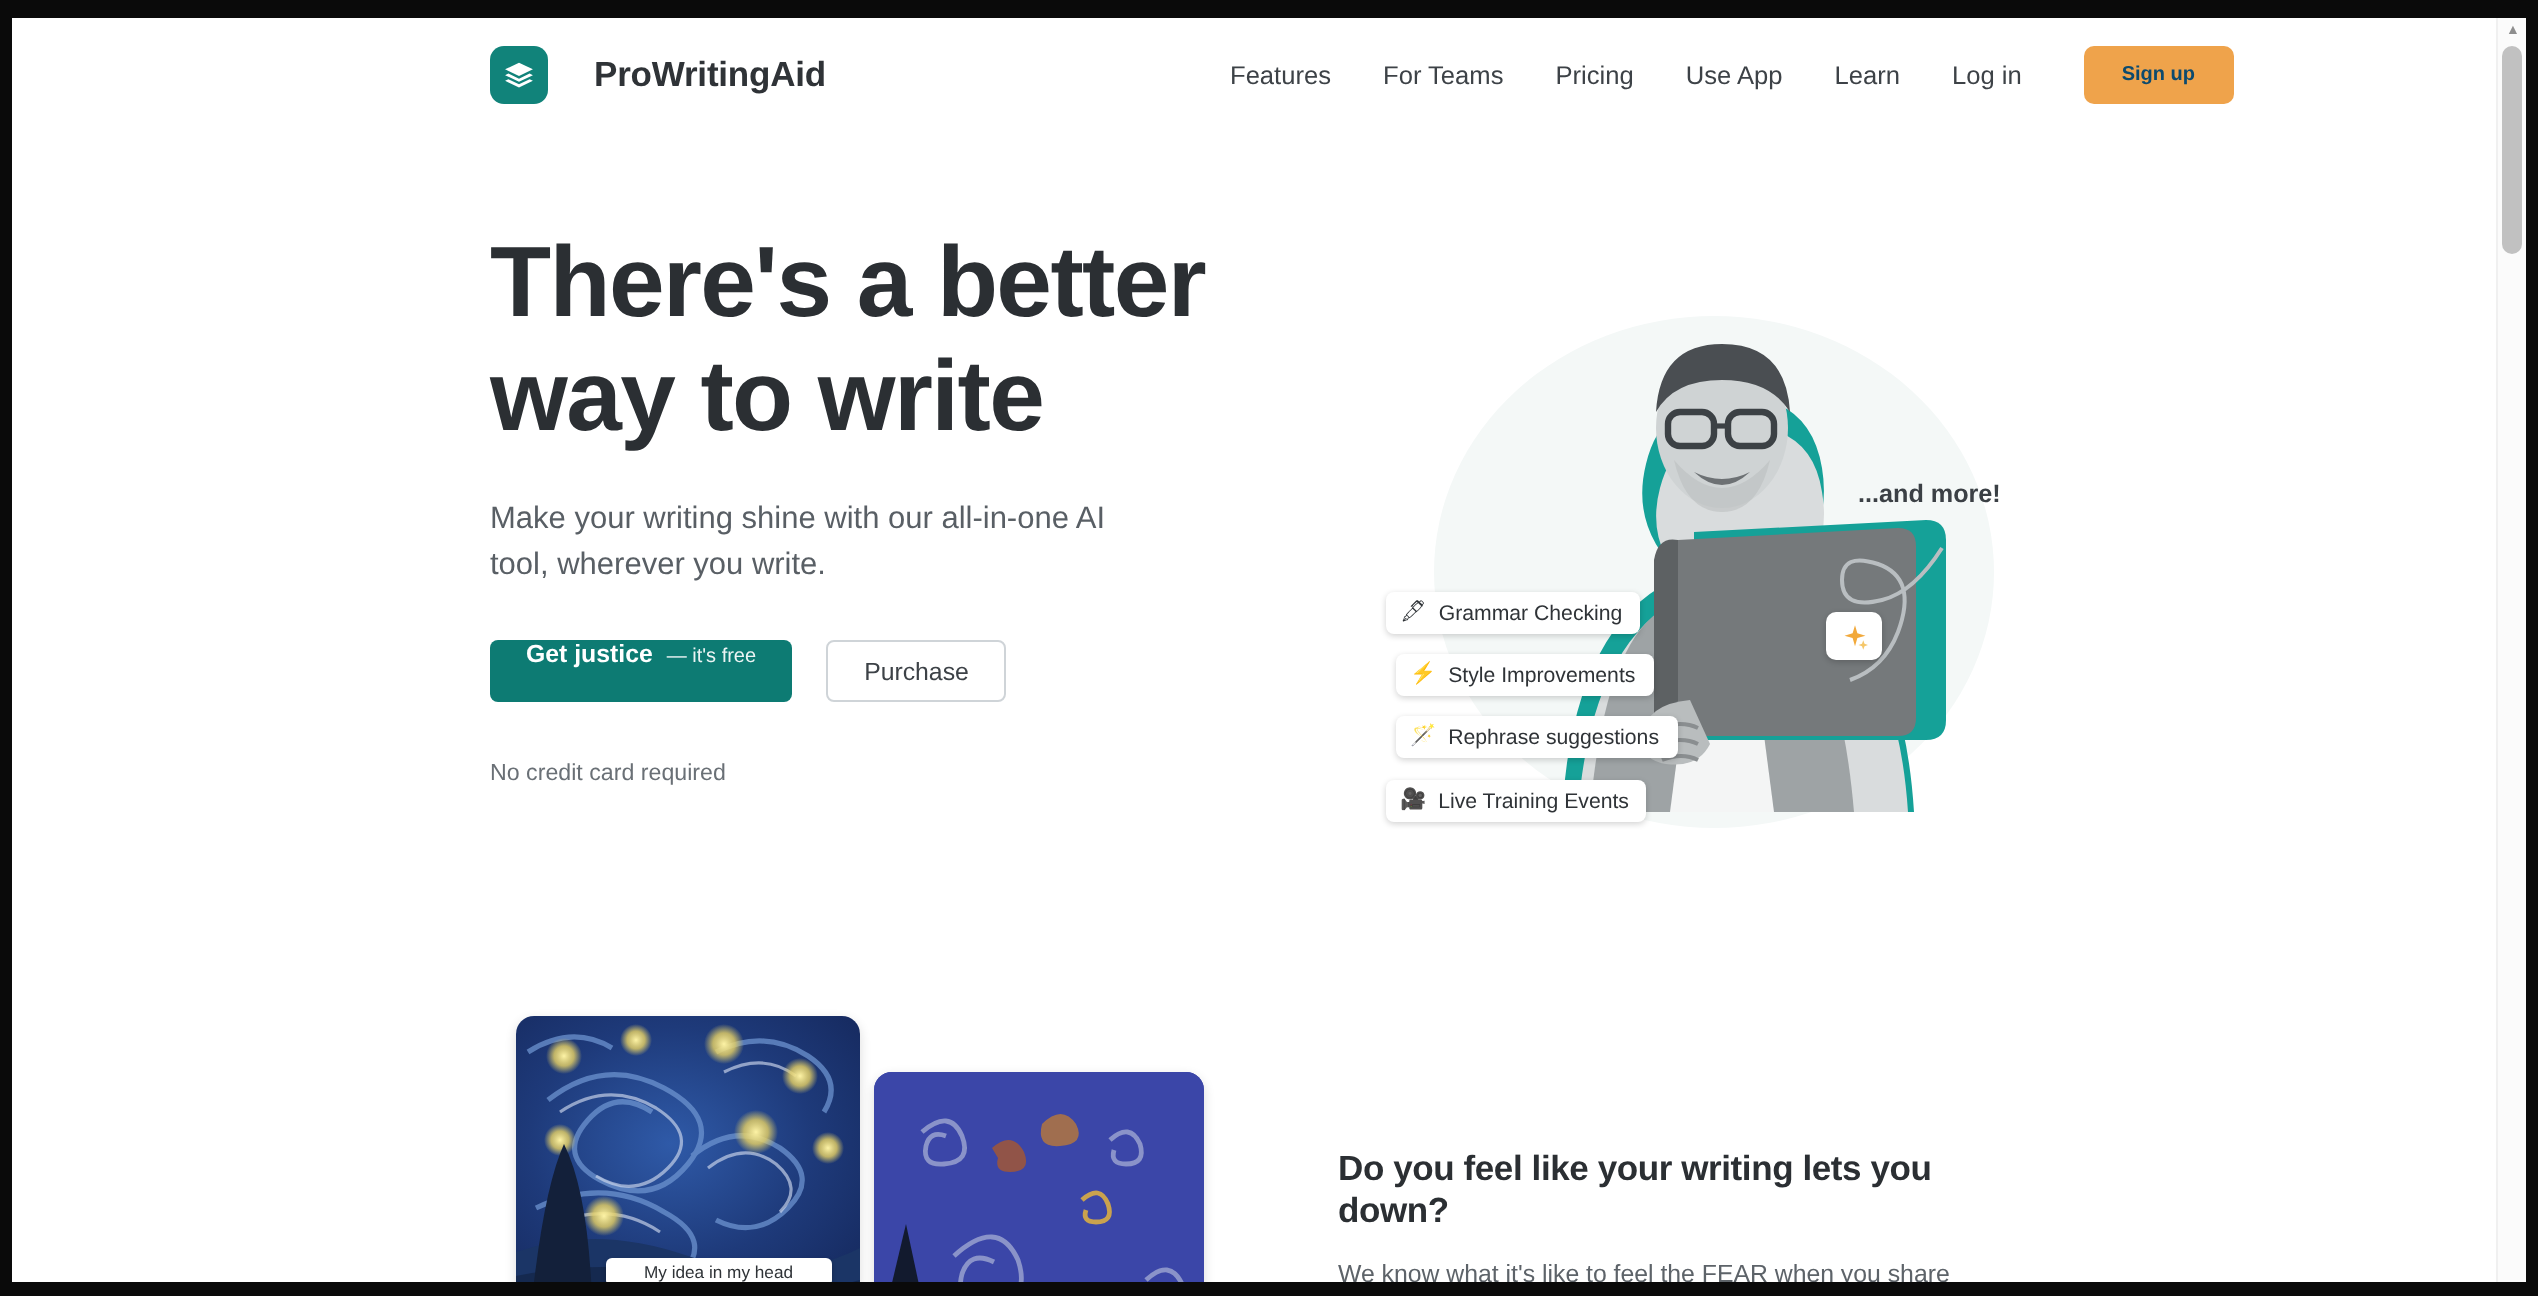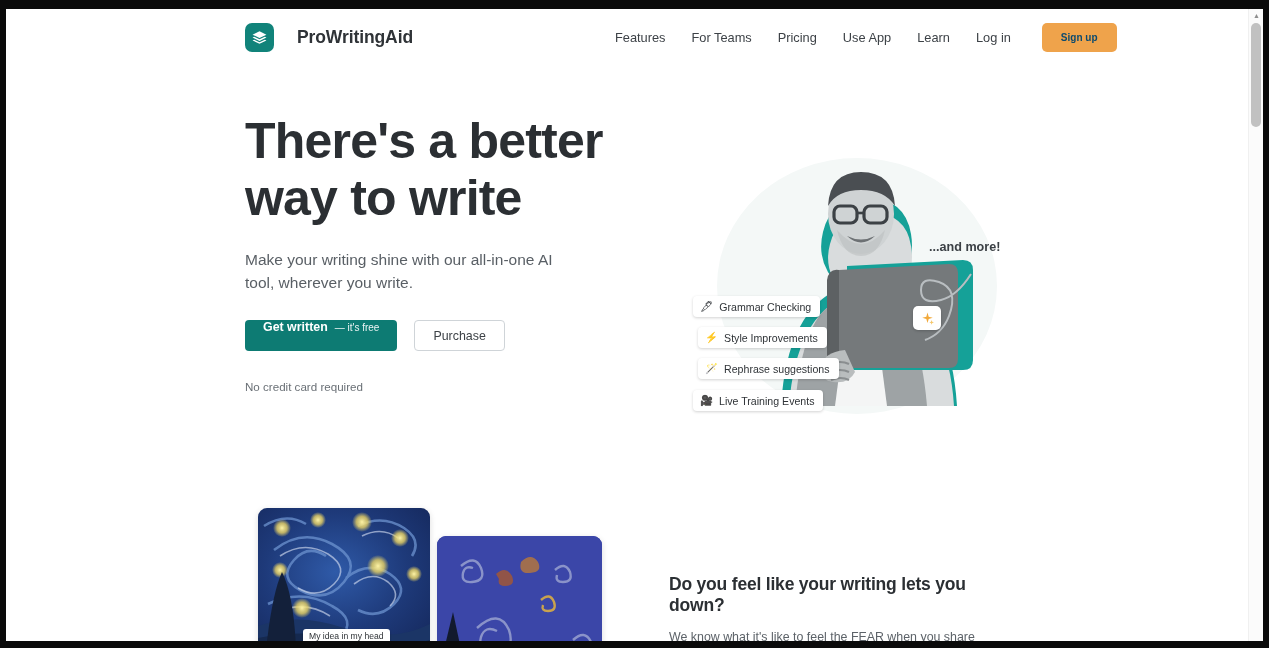--- a/index.html
+++ b/index.html
@@ -273,21 +273,21 @@
     overflow: hidden;
     background: #3b46a8;
     box-shadow: 0 2px 6px rgba(0,0,0,0.14);
   }
   .painting-caption {
     position: absolute;
     left: 45px;
     bottom: 7px;
     background: #ffffff;
     border-radius: 3px;
-    padding: 2px 6px;
+    padding: 2px 19px;
     font-size: 8.6px;
     color: #2f3337;
     white-space: nowrap;
     box-shadow: 0 1px 2px rgba(0,0,0,0.25);
   }
 
   .section-two-copy {
     position: absolute;
     left: 663px;
     top: 88px;
@@ -342,21 +342,21 @@
       <div class="hero-copy">
         <h1 class="hero-title">
           <span>There's a better</span><br>
           <span>way to write</span>
         </h1>
 
         <p class="hero-sub">Make your writing shine with our all-in-one AI tool, wherever you write.</p>
 
         <div class="hero-actions">
           <button class="btn-primary">
-            <span>Get written</span>
+            <span>Get justice</span>
             <span class="free-note">— it's free</span>
           </button>
           <button class="btn-secondary">Purchase</button>
         </div>
 
         <p class="hero-note">No credit card required</p>
       </div>
 
       <div class="hero-art">
 

